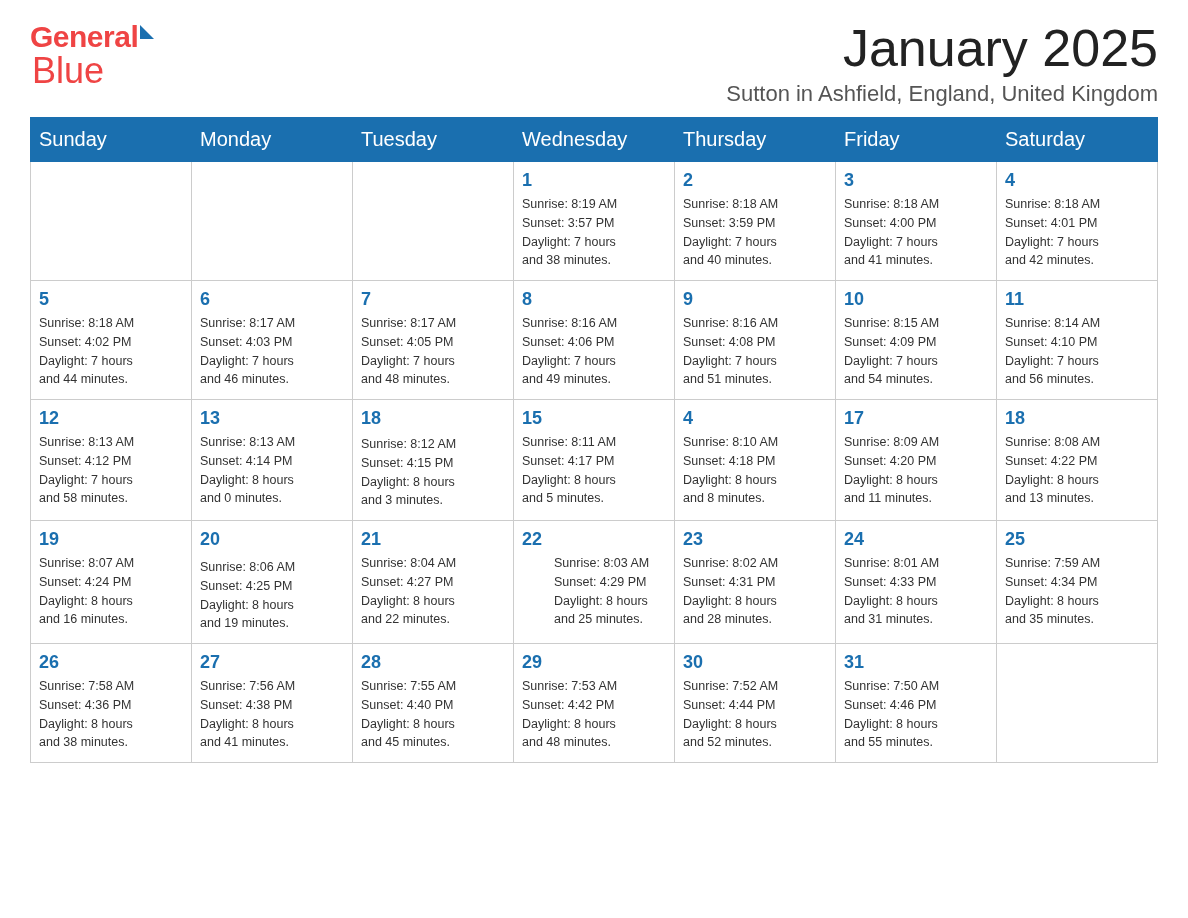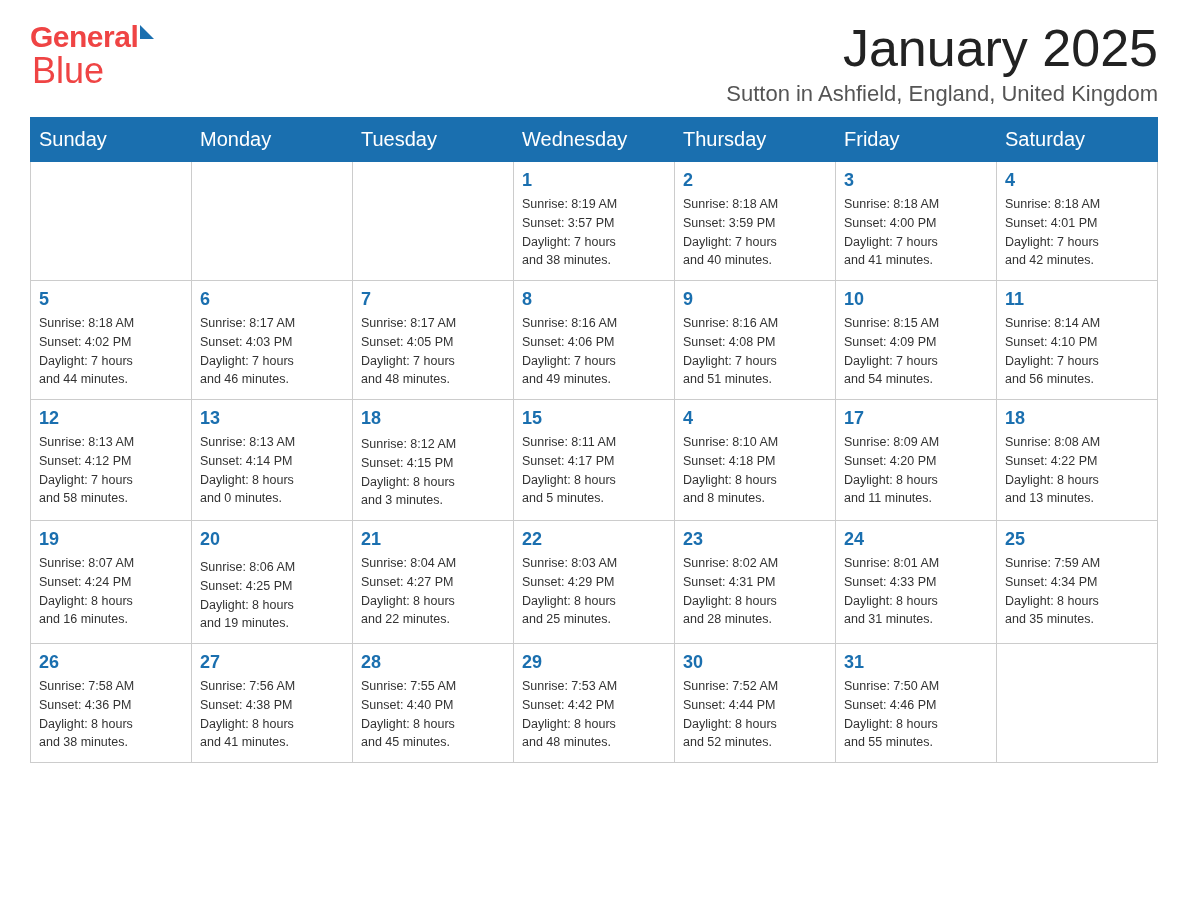--- a/index.html
+++ b/index.html
@@ -285,21 +285,21 @@
         </td>
         <td>
           <span class="day-number">21</span>
           <div class="day-info" style="white-space: pre-line;">Sunrise: 8:04 AM
 Sunset: 4:27 PM
 Daylight: 8 hours
 and 22 minutes.</div>
         </td>
         <td>
           <span class="day-number">22</span>
-          <div class="day-info" style="white-space: pre-line;">Sunrise: 8:03 AM
+          <div class="day-info" style="white-space: pre-line; margin-left: 32px;">Sunrise: 8:03 AM
 Sunset: 4:29 PM
 Daylight: 8 hours
 and 25 minutes.</div>
         </td>
         <td>
           <span class="day-number">23</span>
           <div class="day-info" style="white-space: pre-line;">Sunrise: 8:02 AM
 Sunset: 4:31 PM
 Daylight: 8 hours
 and 28 minutes.</div>

